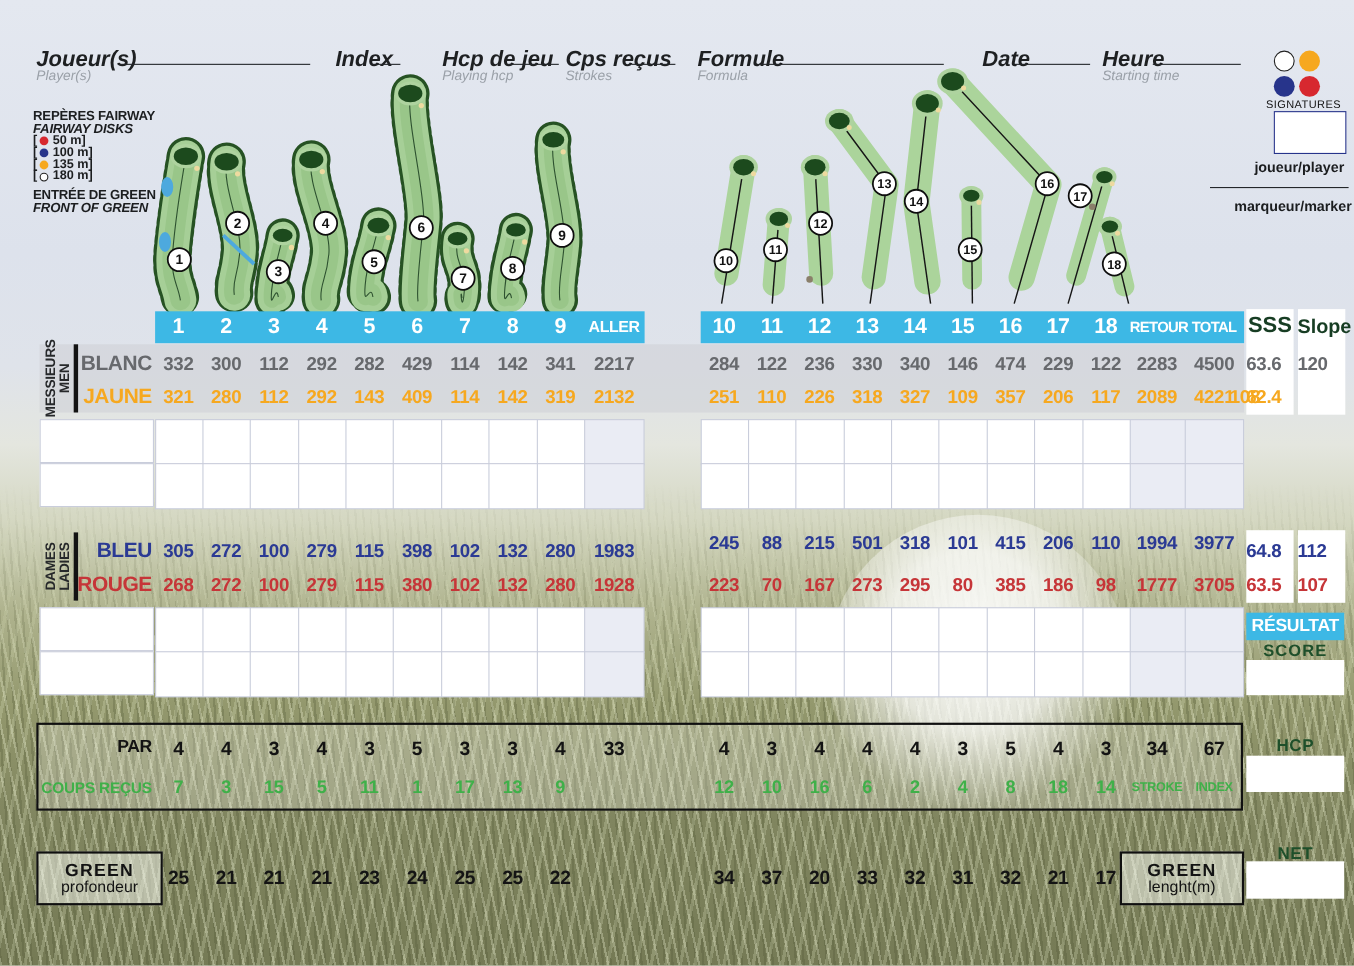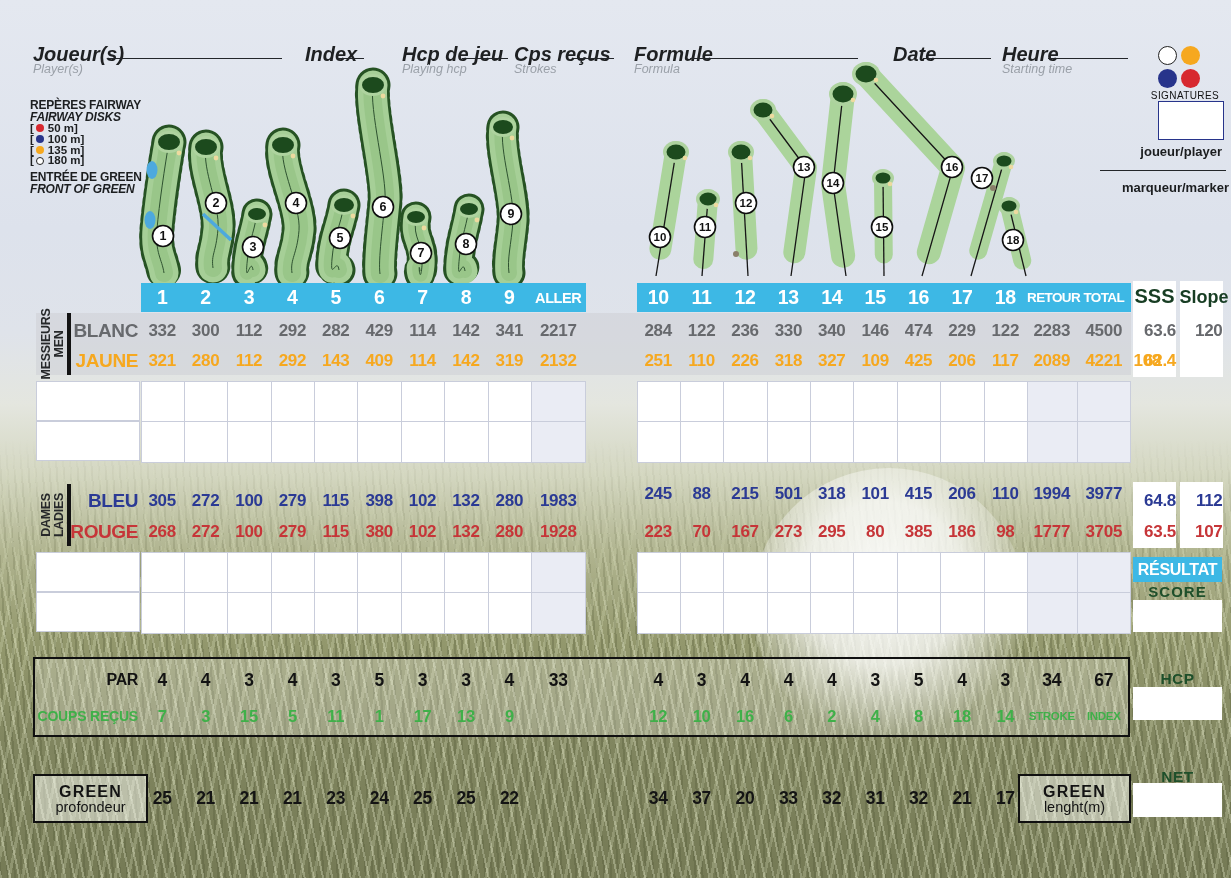--- a/index.html
+++ b/index.html
@@ -38,21 +38,21 @@
   .num-row.back{left:636.5px;width:494.5px;grid-template-columns:repeat(9,43.4px) 49.5px 1fr}
   .hdr{height:29px;background:#3db8e5;color:#fff;font-size:19.5px}
   .hdr.front span:last-child{font-size:14.5px;letter-spacing:-.4px}
   .hdr.back span:nth-child(10),.hdr.back span:nth-child(11){font-size:13.5px;letter-spacing:-.6px}
   .c-blanc{color:#67696d}.c-jaune{color:#f6a81f}.c-bleu{color:#2b3a94}.c-rouge{color:#c63538}
   .row-label{position:absolute;left:58px;width:80px;text-align:right;font-weight:bold;font-size:19px;letter-spacing:-.4px;height:24px;line-height:24px}
   .band{position:absolute;left:36px;top:313px;width:1095px;height:62px;background:rgba(206,208,213,.58)}
   .vbar{position:absolute;left:67px;width:3.5px;background:#131313}
   .vlabel{position:absolute;width:62px;height:34px;transform:rotate(-90deg);display:flex;flex-direction:column;align-items:center;justify-content:center;font-size:12.5px;font-weight:bold;color:#26282a;letter-spacing:-.3px;line-height:13px;white-space:nowrap}
   .wcol{position:absolute;width:43px;background:#fff}
-  .wcol-val{position:absolute;width:43px;text-align:right;font-weight:bold;font-size:17px;height:24px;line-height:24px;letter-spacing:-.3px}
+  .wcol-val{position:absolute;width:43px;text-align:left;font-weight:bold;font-size:17px;height:24px;line-height:24px;letter-spacing:-.3px}
   .sshdr{position:absolute;width:43px;text-align:center;font-weight:bold;color:#173d23}
   .empty-row{position:absolute;display:grid;background:#c9cddb;gap:1px;padding:1px}
   .empty-row.front{left:140.5px;width:443px;grid-template-columns:repeat(9,42.4px) 1fr}
   .empty-row.back{left:636.5px;width:492.5px;grid-template-columns:repeat(9,42.4px) 48.5px 1fr}
   .empty-row span{background:#fff}
   .empty-row.front span:last-child{background:#eaecf4}
   .empty-row.back span:nth-child(10),.empty-row.back span:nth-child(11){background:#eaecf4}
   .lbl-cell{position:absolute;left:36px;width:104px;height:40px;background:#fff;border:1px solid #c9cddb;box-sizing:border-box}
   .parbox{position:absolute;left:33px;top:657px;width:1097px;height:80px;border:2.2px solid #101010;background:rgba(246,249,240,.26);box-sizing:border-box}
   .par-row{font-size:17.5px;color:#131313}
@@ -411,21 +411,21 @@
       <span>319</span>
       <span>2132</span>
     </div>
   <div class="num-row back c-jaune" style="top:349px">
       <span>251</span>
       <span>110</span>
       <span>226</span>
       <span>318</span>
       <span>327</span>
       <span>109</span>
-      <span>425</span>
+      <span>357</span>
       <span>206</span>
       <span>117</span>
       <span>2089</span>
       <span>4221</span>
     </div>
   <div class="wcol-val c-jaune" style="left:1133px;top:349px">62.4</div>
   <div class="wcol-val c-jaune" style="left:1118px;top:349px">108</div>
 
   <div class="lbl-cell" style="top:381px"></div>
   <div class="lbl-cell" style="top:420.5px"></div>

